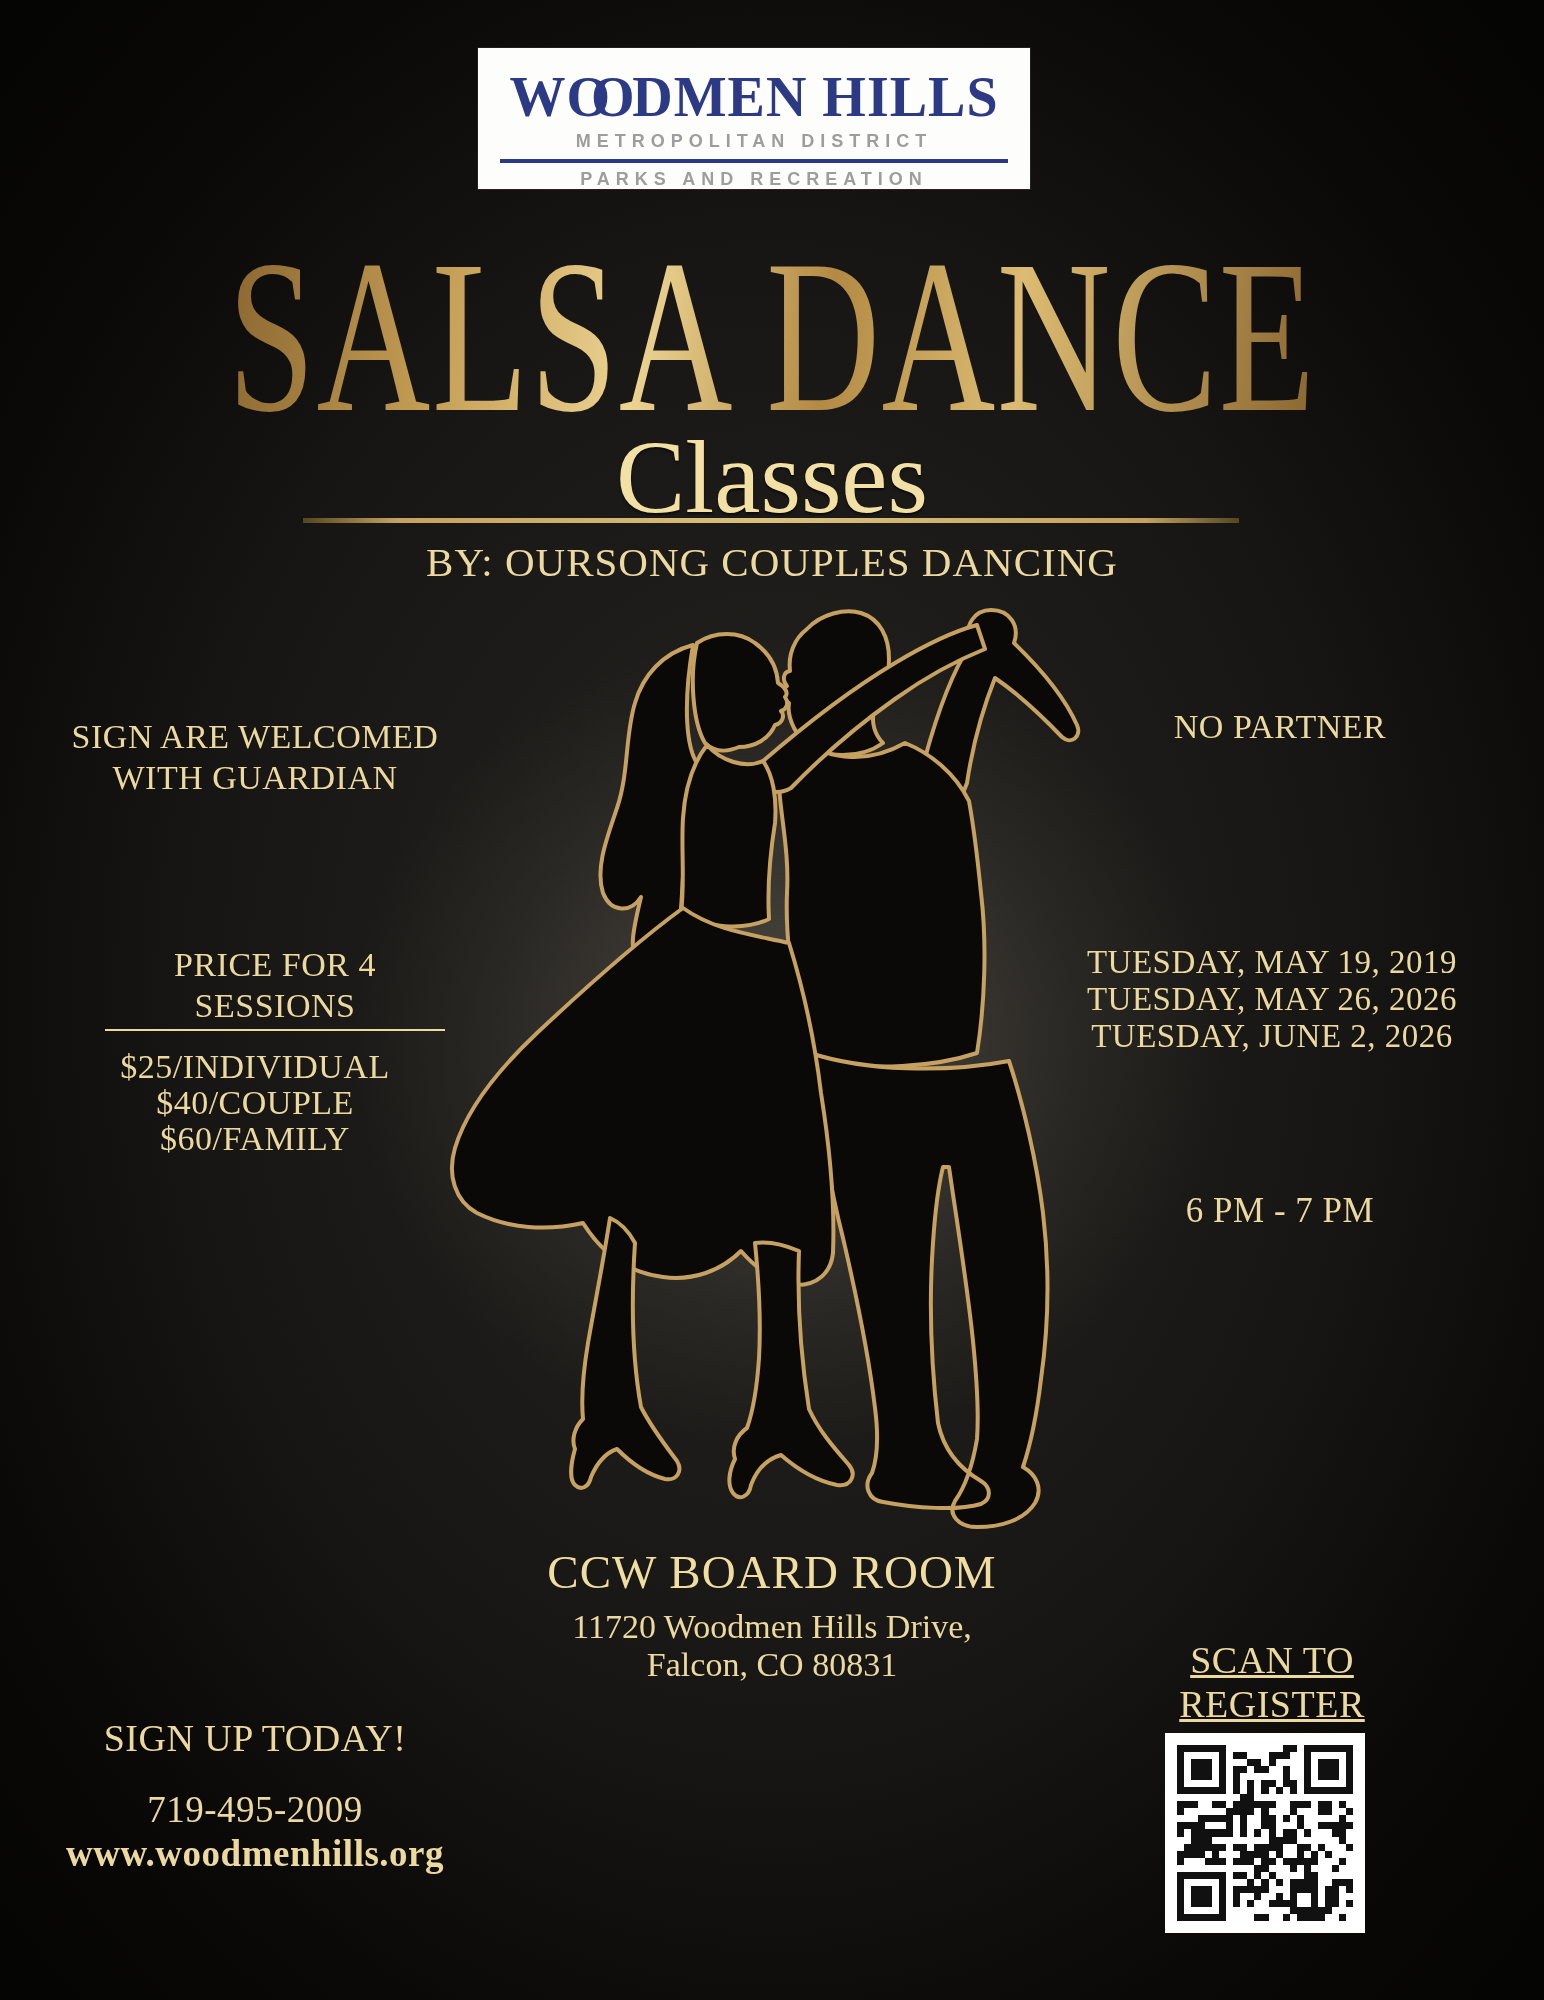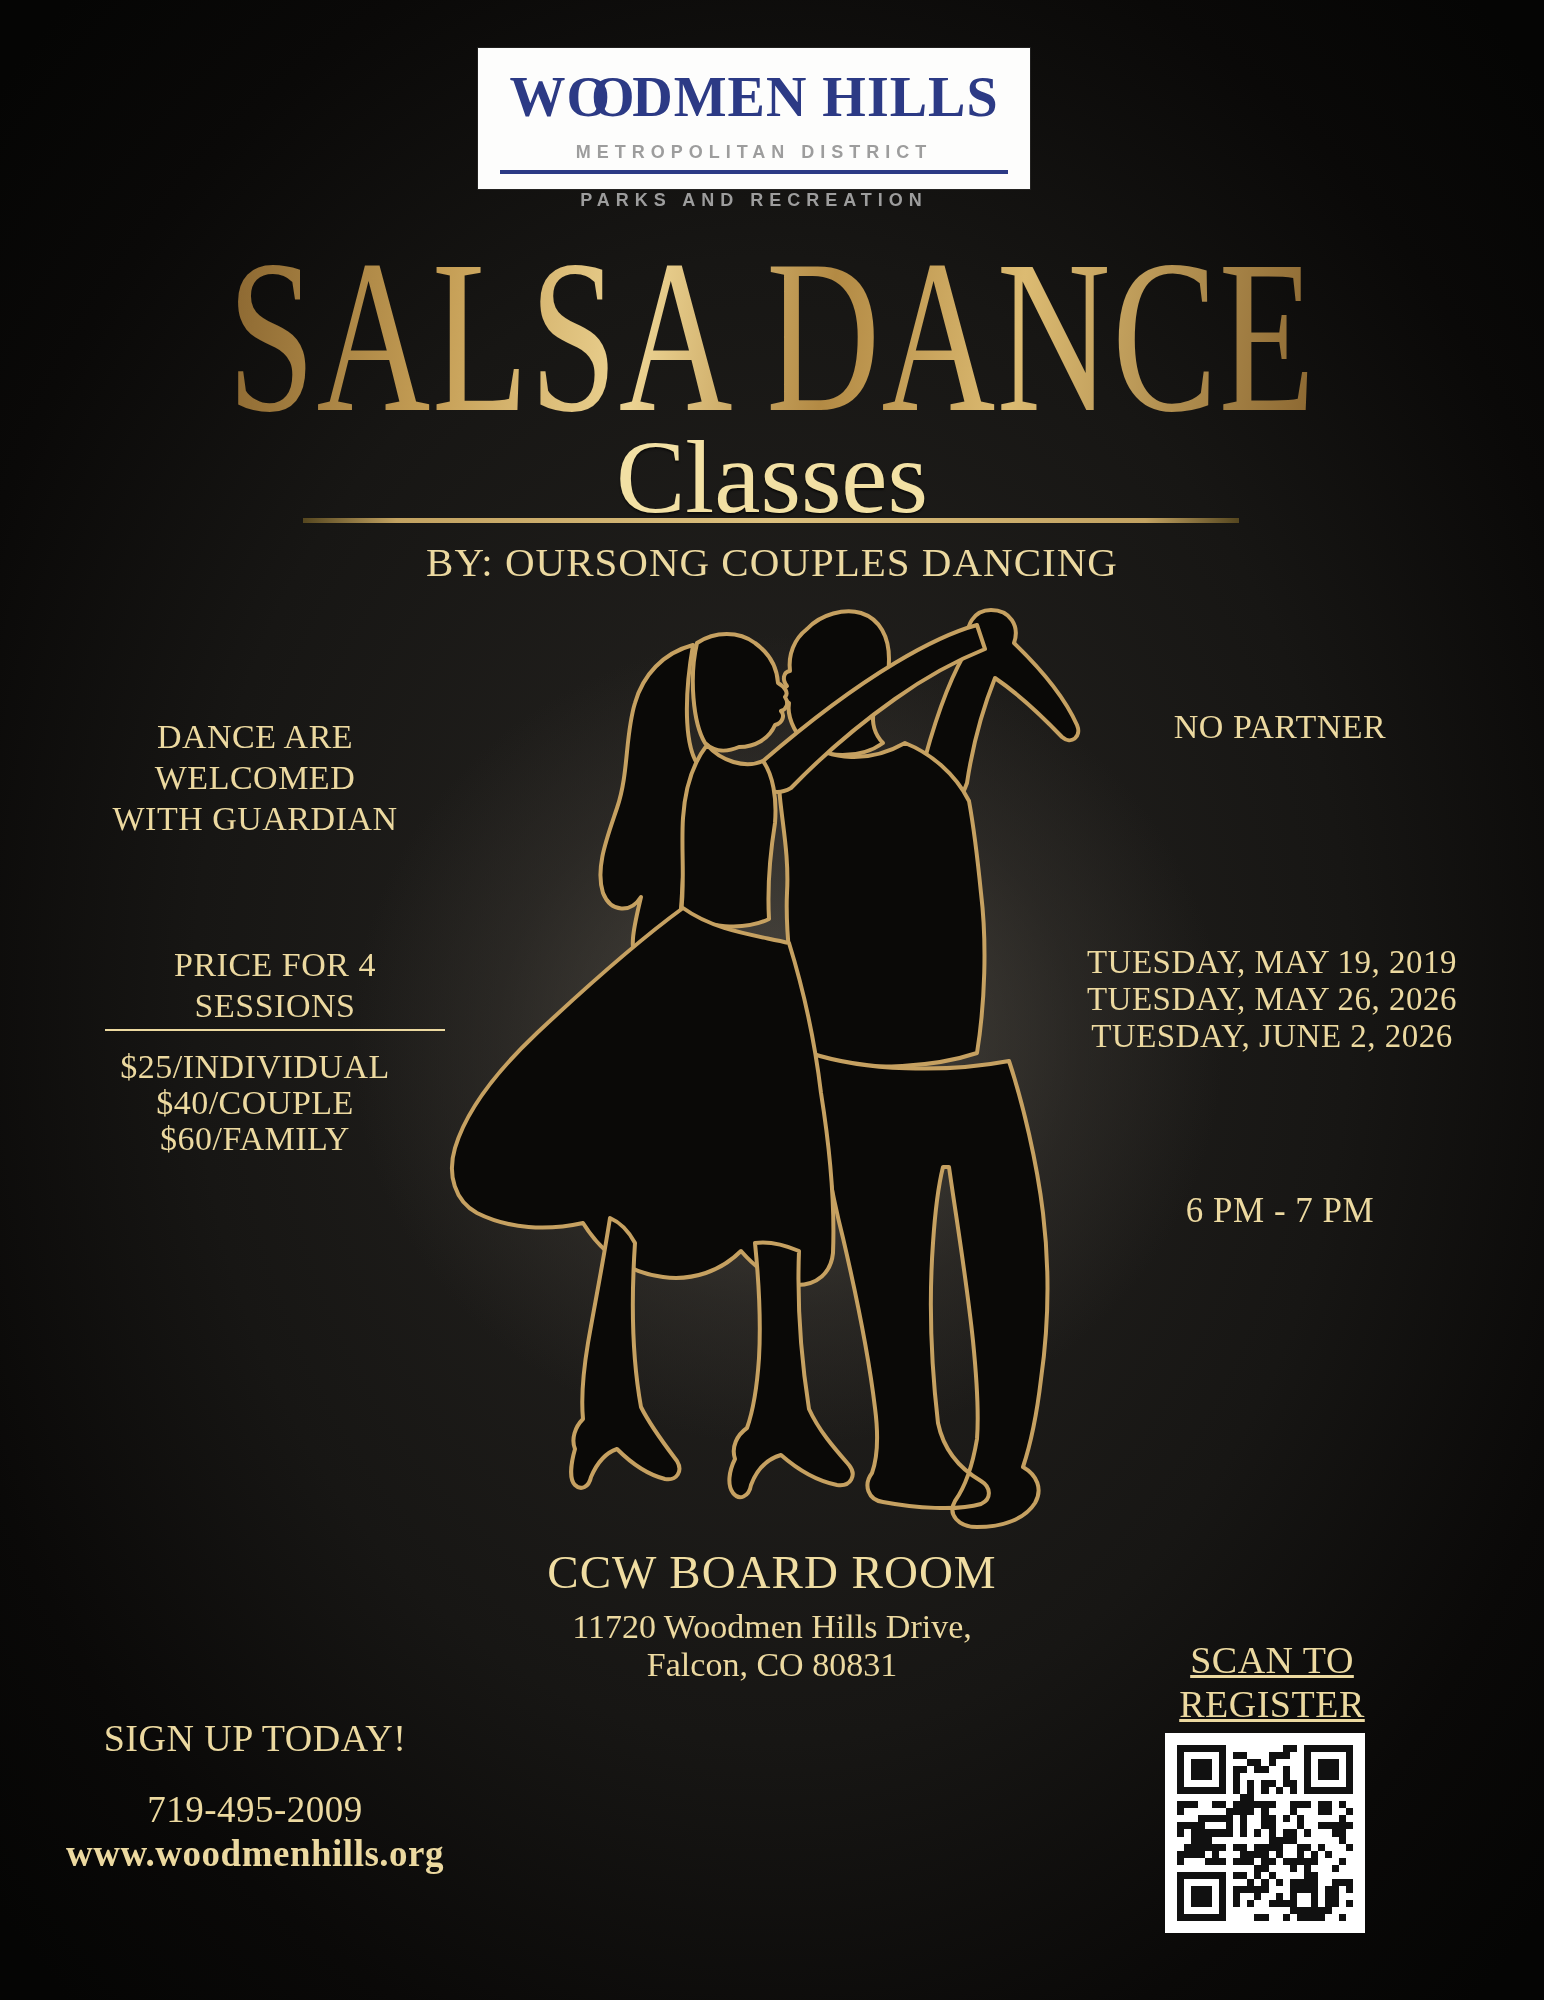--- a/index.html
+++ b/index.html
@@ -19,21 +19,21 @@
     text-align:center;padding-top:20px;box-sizing:border-box;
   }
   .logo-title{
     font-family:"Liberation Serif", serif;font-weight:bold;font-size:56px;line-height:58px;
     color:#2c3a85;letter-spacing:1px;white-space:nowrap;
   }
   .logo-title .oo{letter-spacing:-0.34em;}
   .logo-title .oo-end{margin-left:0.30em;}
   .logo-sub{
     font-family:"Liberation Sans", sans-serif;font-weight:bold;font-size:18px;
-    color:#9d9d9d;letter-spacing:6px;margin-top:16px;white-space:nowrap;
+    color:#9d9d9d;letter-spacing:6px;margin-top:5px;white-space:nowrap;
   }
   .logo-rule{height:4px;background:#2c3a85;margin:7px 22px 6px 22px;}
   
   .main-title{
     top:236px;left:50%;white-space:nowrap;
     transform:translateX(-50%) scaleX(0.72);transform-origin:center top;
     font-size:219px;line-height:200px;font-weight:normal;letter-spacing:2px;
     color:#c9a45c;
     background:linear-gradient(100deg,#8a6630 0%,#c59e55 20%,#ecd392 38%,#b38a44 55%,#dcbb72 72%,#8a6630 100%);
     -webkit-background-clip:text;background-clip:text;-webkit-text-fill-color:transparent;
@@ -147,21 +147,21 @@
       C 208 780 206 720 210 660 C 202 645 192 638 185 635 Z"></path>
 
     <path d="M 330 660
       C 334 700 336 740 334 775 C 332 805 328 828 322 845 C 312 852 306 864 310 876
       C 304 888 302 902 308 910 C 314 918 324 914 326 902 C 332 886 342 876 356 872
       C 372 886 392 898 412 902 C 426 904 432 892 424 882 C 410 866 394 848 384 826
       C 376 775 372 720 374 668 C 360 662 344 658 330 660 Z"></path>
   </svg>
 
   <div class="abs side center kids-note">
-    <div>DANCE ARE WELCOMED</div>
+    <div>SIGN ARE WELCOMED</div>
     <div>WITH GUARDIAN</div>
   </div>
 
   <div class="abs side center price-block">
     <div><span class="price-heading">PRICE FOR 4 SESSIONS</span></div>
     <div class="price-line">$25/INDIVIDUAL</div>
     <div class="price-line">$40/COUPLE</div>
     <div class="price-line">$60/FAMILY</div>
   </div>
 

